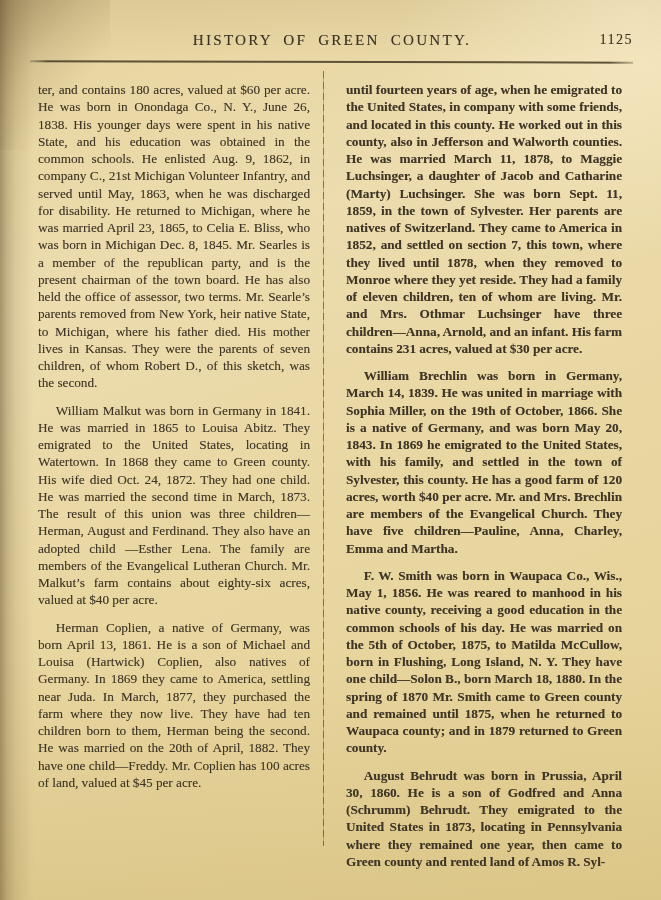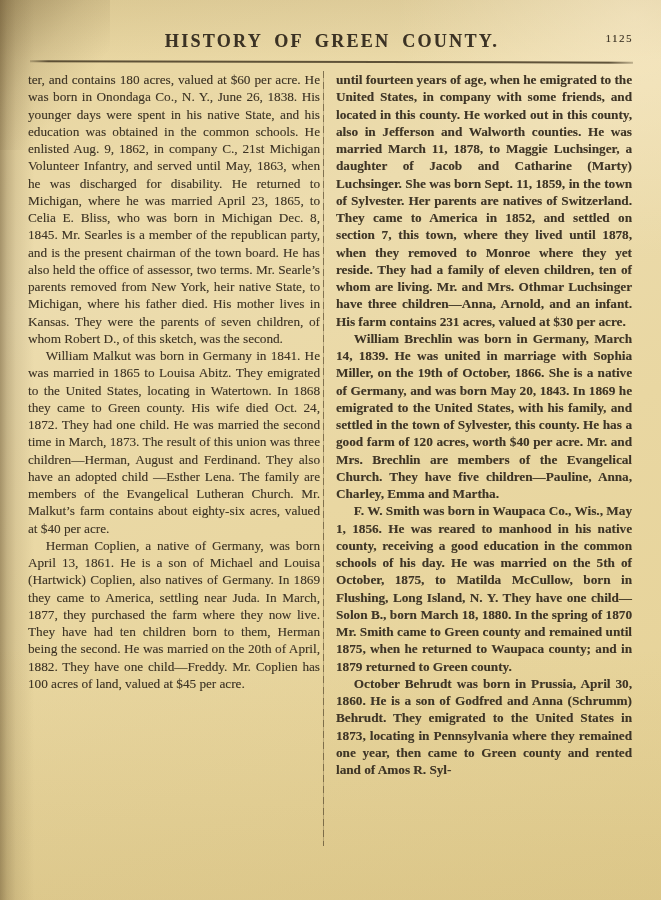--- a/index.html
+++ b/index.html
@@ -31,30 +31,29 @@
     position:absolute;left:0;top:0;width:110px;height:150px;
     background:linear-gradient(128deg, rgba(100,80,45,0.45) 0%, rgba(100,80,45,0.14) 38%, rgba(100,80,45,0) 66%);
     pointer-events:none;
   }
   .running-head{
     position:absolute;left:30px;right:27px;top:31px;height:24px;
     text-align:center;
   }
   .head-title{
     display:inline-block;
-    font-size:18px;
+    font-size:15px;
     letter-spacing:2.3px;
     word-spacing:5px;
     color:#3b3224;
     text-shadow:0.3px 0.3px 0.6px rgba(59,50,36,0.4);
-    font-weight:bold;
   }
   .folio{
     position:absolute;right:1px;top:1px;
-    font-size:11px;letter-spacing:1.5px;
+    font-size:14px;letter-spacing:1.5px;
     color:#3b3224;
     text-shadow:0.3px 0.3px 0.6px rgba(59,50,36,0.4);
   }
   .head-rule{
     position:absolute;left:30px;top:61px;width:603px;height:2px;
     background:linear-gradient(to right,
       rgba(70,58,36,0.25), rgba(70,58,36,0.85) 3%,
       rgba(70,58,36,0.85) 96%, rgba(70,58,36,0.3));
     transform:rotate(0.12deg);
   }
@@ -69,21 +68,21 @@
     text-shadow:0.25px 0.25px 0.5px rgba(62,53,38,0.35);
   }
   .col-left{width:292px;margin-right:3px;}
   .col-right{width:296px;margin-left:12px;font-weight:bold;}
   .column-rule{
     width:1px;height:775px;flex:none;
     background:repeating-linear-gradient(to bottom,
       rgba(82,68,42,0.70) 0px, rgba(82,68,42,0.70) 7px,
       rgba(82,68,42,0.30) 7px, rgba(82,68,42,0.30) 11px);
   }
-  .col p{margin:0;text-indent:1.35em;}
+  .col p{margin:10px;text-indent:1.35em;}
   .col p.noindent{text-indent:0;}
 </style>
 </head>
 <body>
 
 <div class="page">
   <div class="binding-shadow"></div>
   <div class="corner-shade"></div>
 
   <header class="running-head">
@@ -99,16 +98,16 @@
       <p>William Malkut was born in Germany in 1841. He was married in 1865 to Louisa Abitz. They emigrated to the United States, locating in Watertown. In 1868 they came to Green county. His wife died Oct. 24, 1872. They had one child. He was married the second time in March, 1873. The result of this union was three children—Herman, August and Ferdinand. They also have an adopted child —Esther Lena. The family are members of the Evangelical Lutheran Church. Mr. Malkut’s farm contains about eighty-six acres, valued at $40 per acre.</p>
       <p>Herman Coplien, a native of Germany, was born April 13, 1861. He is a son of Michael and Louisa (Hartwick) Coplien, also natives of Germany. In 1869 they came to America, settling near Juda. In March, 1877, they purchased the farm where they now live. They have had ten children born to them, Herman being the second. He was married on the 20th of April, 1882. They have one child—Freddy. Mr. Coplien has 100 acres of land, valued at $45 per acre.</p>
     </section>
 
     <div class="column-rule"></div>
 
     <section class="col col-right">
       <p class="noindent">until fourteen years of age, when he emigrated to the United States, in company with some friends, and located in this county. He worked out in this county, also in Jefferson and Walworth counties. He was married March 11, 1878, to Maggie Luchsinger, a daughter of Jacob and Catharine (Marty) Luchsinger. She was born Sept. 11, 1859, in the town of Sylvester. Her parents are natives of Switzerland. They came to America in 1852, and settled on section 7, this town, where they lived until 1878, when they removed to Monroe where they yet reside. They had a family of eleven children, ten of whom are living. Mr. and Mrs. Othmar Luchsinger have three children—Anna, Arnold, and an infant. His farm contains 231 acres, valued at $30 per acre.</p>
       <p>William Brechlin was born in Germany, March 14, 1839. He was united in marriage with Sophia Miller, on the 19th of October, 1866. She is a native of Germany, and was born May 20, 1843. In 1869 he emigrated to the United States, with his family, and settled in the town of Sylvester, this county. He has a good farm of 120 acres, worth $40 per acre. Mr. and Mrs. Brechlin are members of the Evangelical Church. They have five children—Pauline, Anna, Charley, Emma and Martha.</p>
       <p>F. W. Smith was born in Waupaca Co., Wis., May 1, 1856. He was reared to manhood in his native county, receiving a good education in the common schools of his day. He was married on the 5th of October, 1875, to Matilda McCullow, born in Flushing, Long Island, N. Y. They have one child—Solon B., born March 18, 1880. In the spring of 1870 Mr. Smith came to Green county and remained until 1875, when he returned to Waupaca county; and in 1879 returned to Green county.</p>
-      <p>October Behrudt was born in Prussia, April 30, 1860. He is a son of Godfred and Anna (Schrumm) Behrudt. They emigrated to the United States in 1873, locating in Pennsylvania where they remained one year, then came to Green county and rented land of Amos R. Syl-</p>
+      <p>August Behrudt was born in Prussia, April 30, 1860. He is a son of Godfred and Anna (Schrumm) Behrudt. They emigrated to the United States in 1873, locating in Pennsylvania where they remained one year, then came to Green county and rented land of Amos R. Syl-</p>
     </section>
   </main>
 </div>
 
 </body></html>

